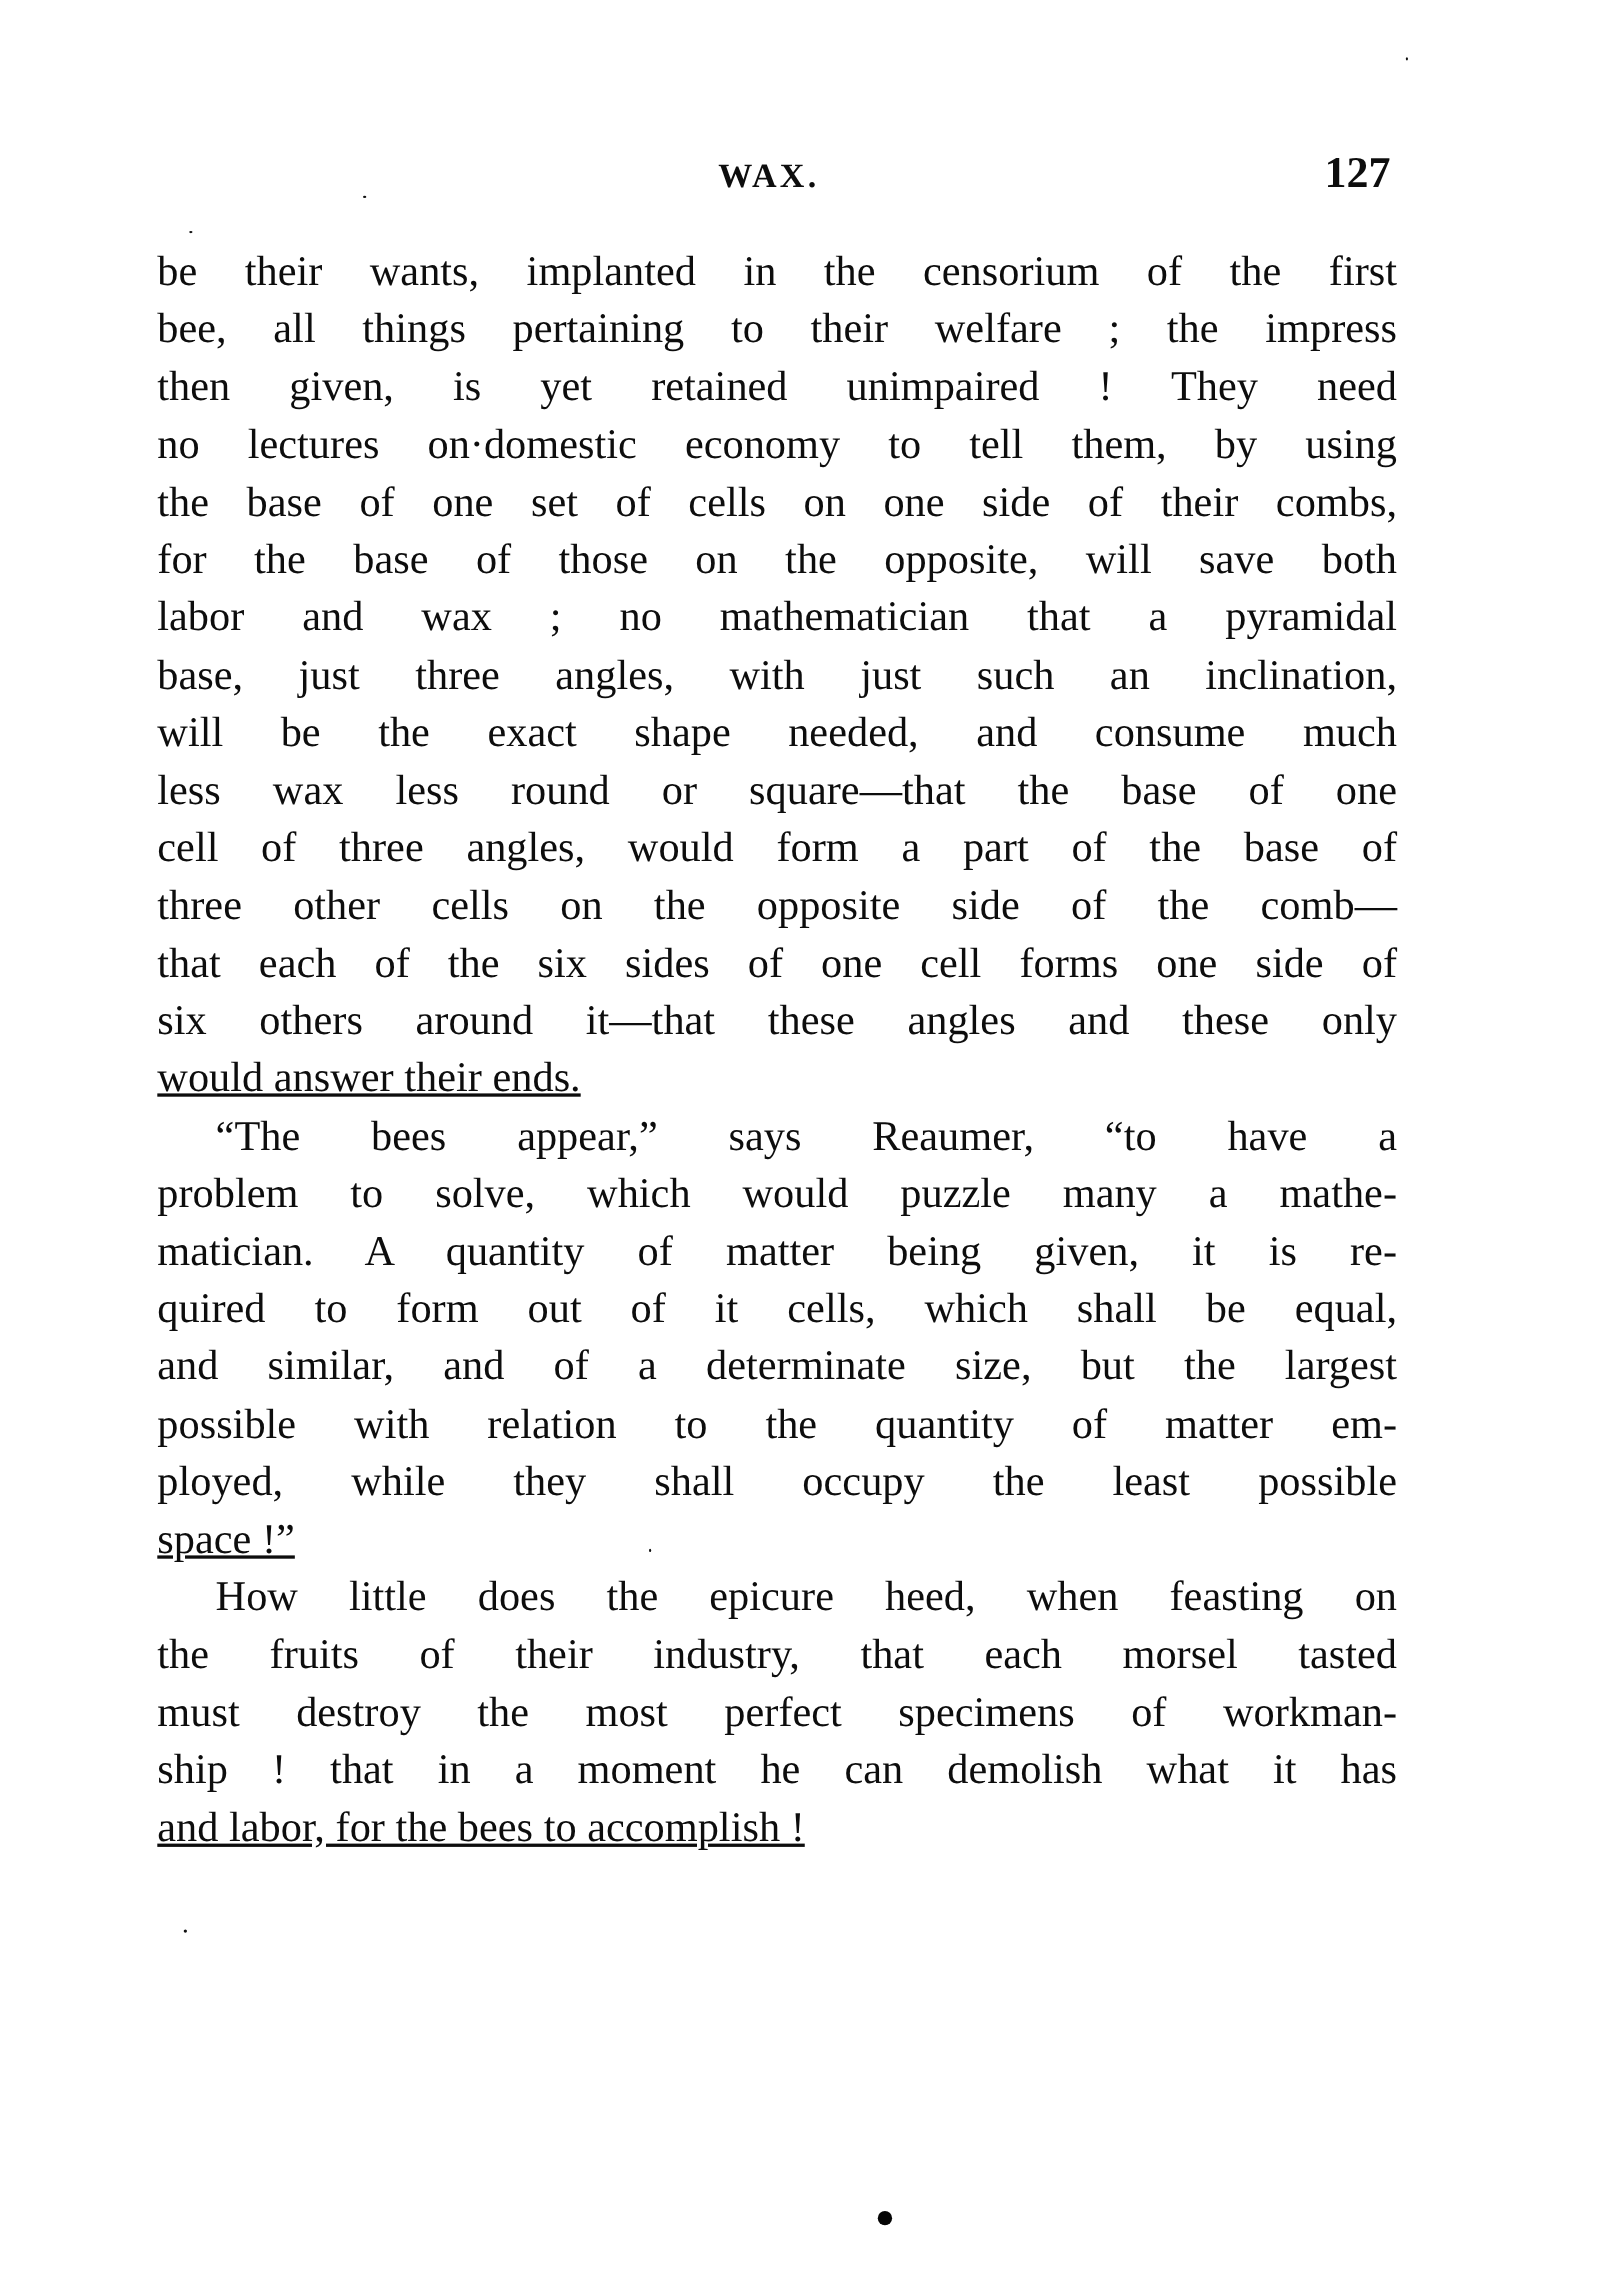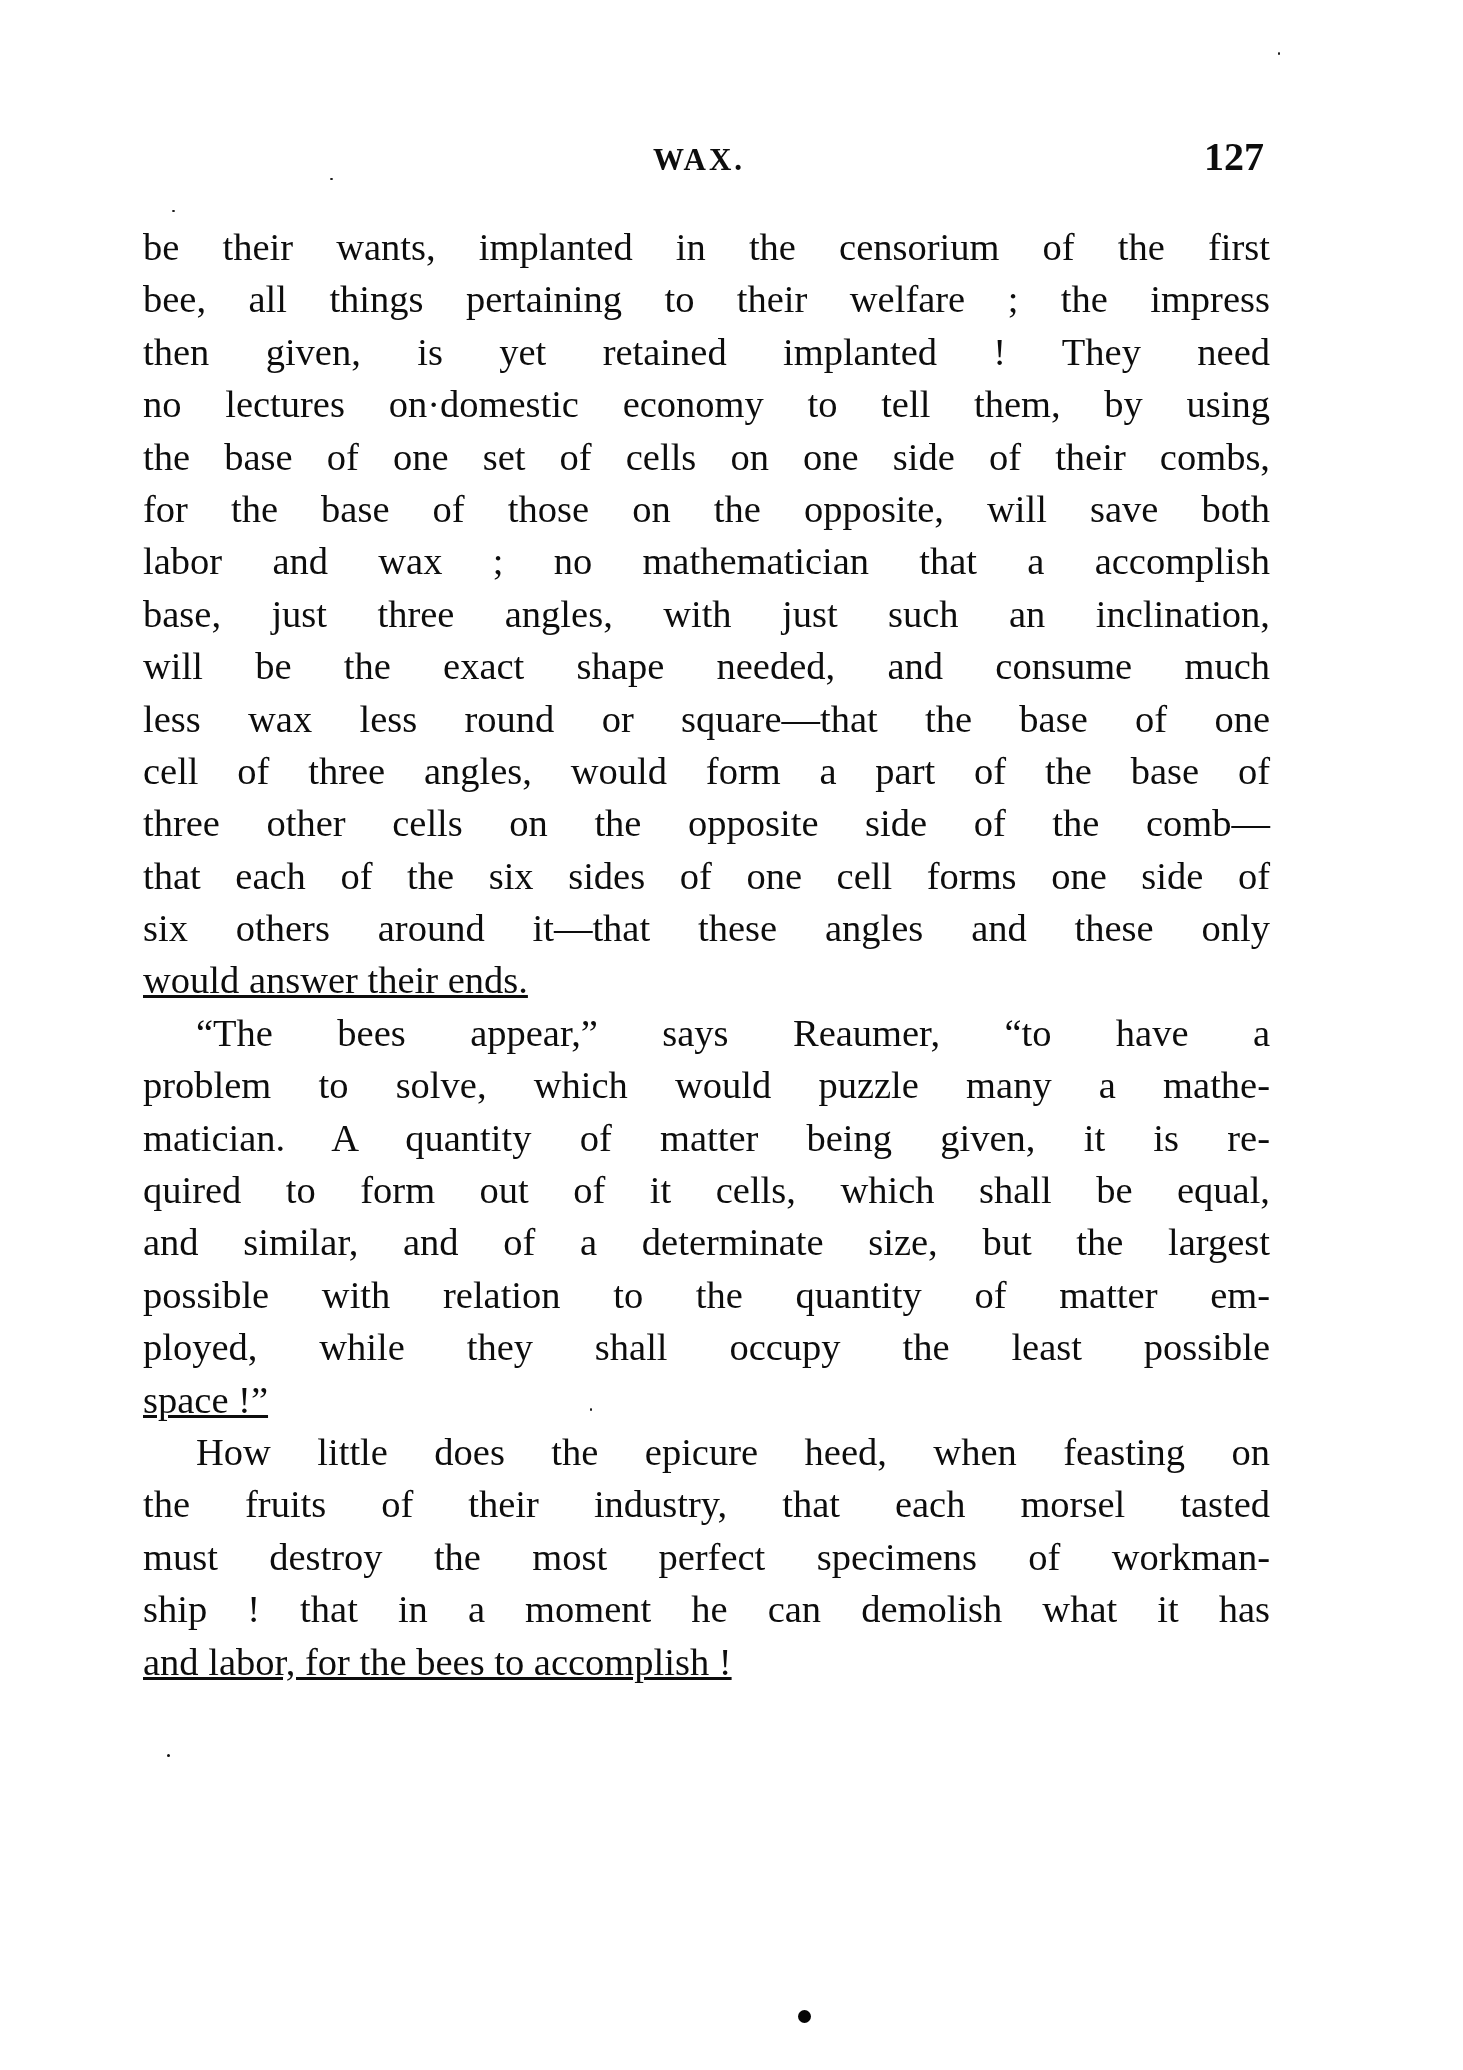--- a/index.html
+++ b/index.html
@@ -97,25 +97,25 @@
   <div class="running-head">
     <span class="running-title">WAX.</span>
     <span class="page-number">127</span>
   </div>
 
   <div class="body-text">
 
     <div class="paragraph">
       <span class="line">be their wants, implanted in the censorium of the first</span>
       <span class="line">bee, all things pertaining to their welfare ;  the impress</span>
-      <span class="line">then given, is yet retained  implanted !   They  need</span>
+      <span class="line">then given, is yet retained  unimpaired !   They  need</span>
       <span class="line">no lectures on·domestic economy to tell them, by using</span>
       <span class="line">the base of  one set of  cells on one side of their combs,</span>
       <span class="line">for the base of  those on the opposite, will  save  both</span>
-      <span class="line">labor and wax ;  no mathematician  that  a  accomplish</span>
+      <span class="line">labor and wax ;  no mathematician  that  a  pyramidal</span>
       <span class="line">base, just three angles, with just  such  an  inclination,</span>
       <span class="line">will be the  exact  shape  needed, and  consume  much</span>
       <span class="line">less wax  less round or square—that the base  of  one</span>
       <span class="line">cell of three angles, would form a part  of  the  base of</span>
       <span class="line">three other cells on the opposite  side  of  the  comb—</span>
       <span class="line">that each of the six sides of one cell forms one side of</span>
       <span class="line">six others around it—that these angles and these only</span>
       <span class="line last">would answer their ends.</span>
     </div>
 

